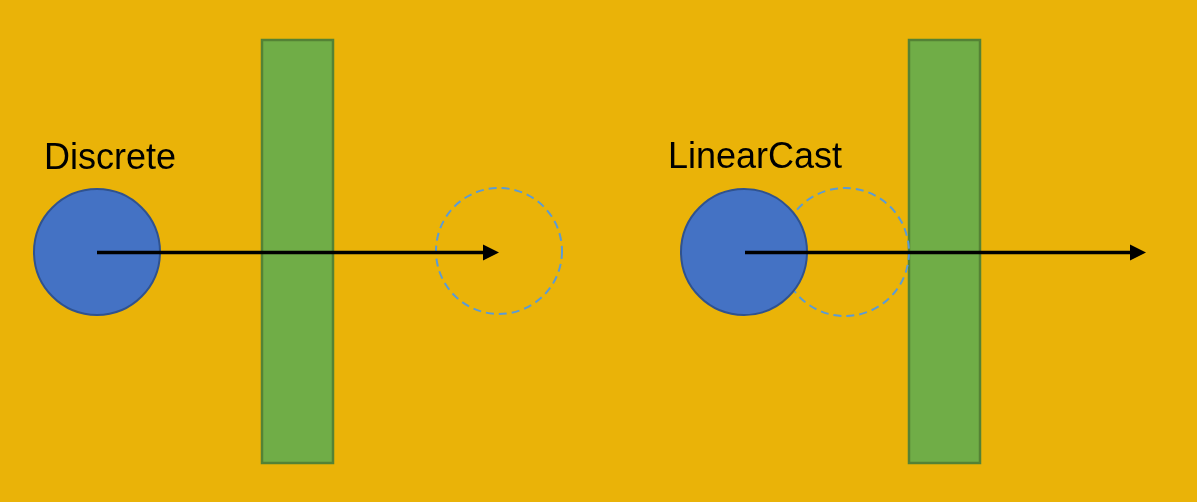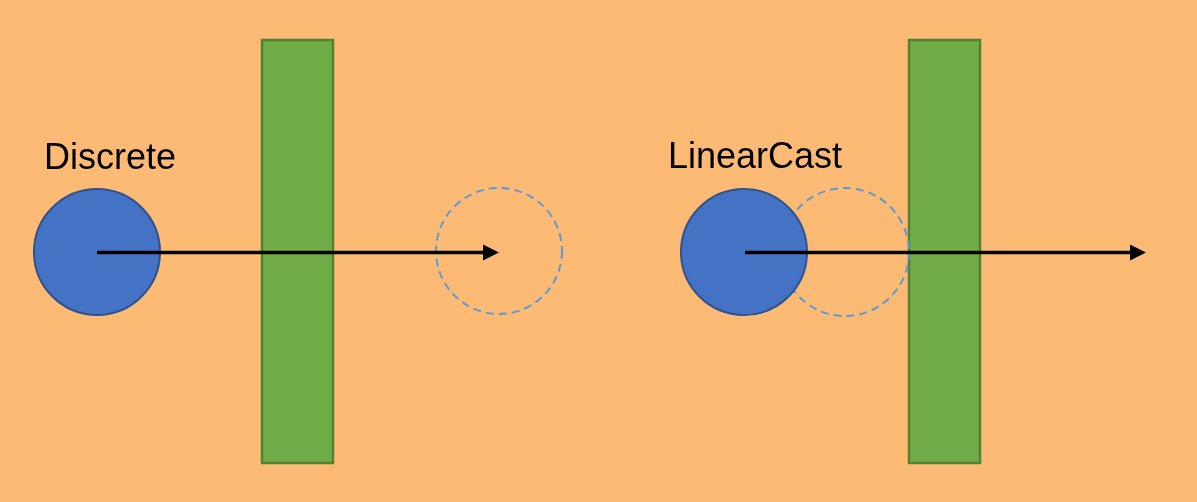--- a/index.html
+++ b/index.html
@@ -4,21 +4,21 @@
 <style>
   html, body {
     margin: 0;
     padding: 0;
     background: #ffffff;
   }
   .stage {
     position: relative;
     width: 1197px;
     height: 502px;
-    background: #fdba74;
+    background: #eab308;
     overflow: hidden;
   }
   svg {
     display: block;
   }
   .panel-label {
     font-family: "Liberation Sans", sans-serif;
     font-size: 36px;
     font-weight: 400;
   }

